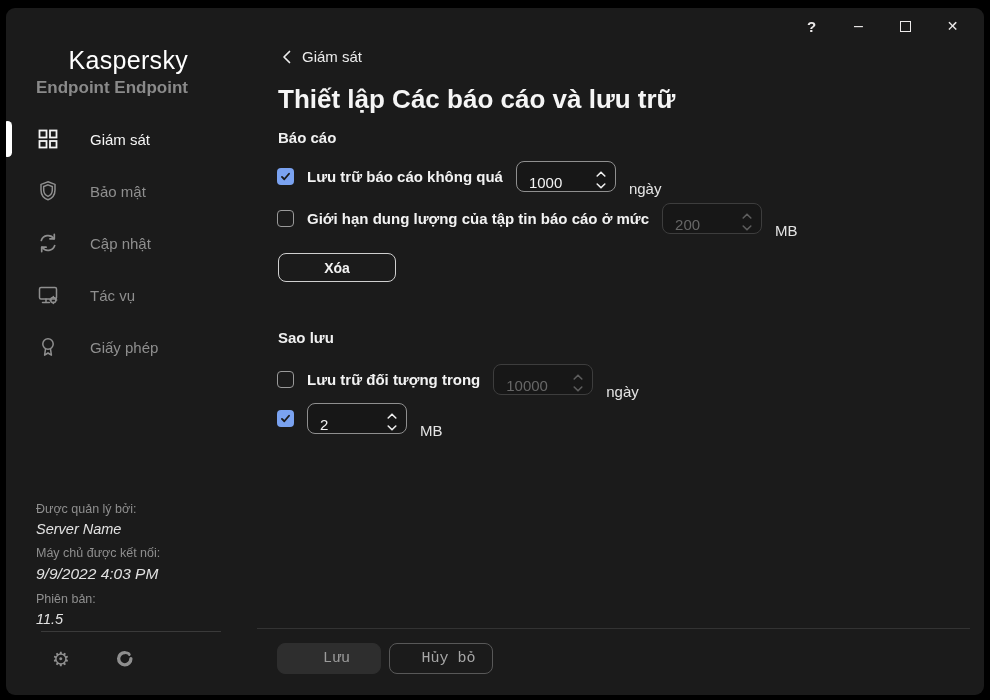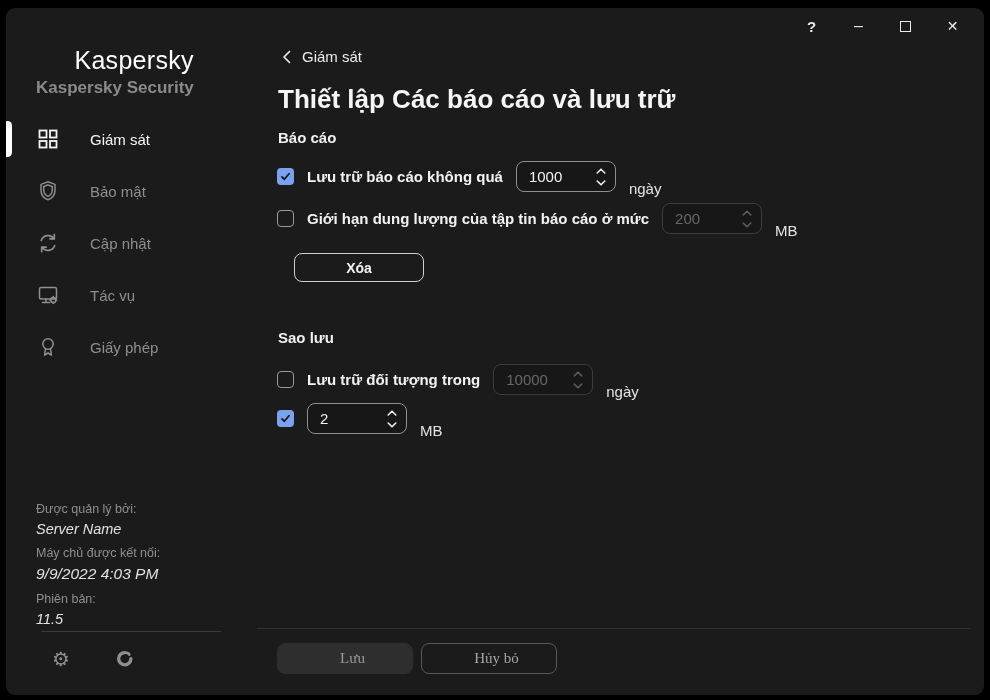--- a/index.html
+++ b/index.html
@@ -52,60 +52,60 @@
   .row-b1 { top:356px; } .row-b2 { top:395px; }
   .lbl { color:#f2f2f2; font-size:15px; font-weight:bold; }
   .unit { color:#e4e4e4; font-size:15px;margin-top:24px; }
 
   .cb { width:17px; height:17px; border-radius:4px; border:1.6px solid #9a9a9a;
     display:flex; align-items:center; justify-content:center; cursor:pointer; flex:0 0 17px; }
   .cb svg { display:none; }
   .cb.checked { border:none; background:#7aa2f0; }
   .cb.checked svg { display:block; }
 
-  .spin { display:flex; align-items:center; width:100px; height:31px;
+  .spin { display:flex; align-items:flex-end; width:100px; height:31px;
     border:1px solid #8f8f8f; border-radius:8px; background:rgba(0,0,0,0.12);
     padding:0 9px 0 12px; }
   .spin input { width:56px; background:transparent; border:none; outline:none;
     color:#f2f2f2; font-size:15px; font-family:inherit; }
   .spin .chev { margin-left:auto; color:#ededed; display:flex; }
   .spin.disabled { border-color:#3d3d3d; }
   .spin.disabled input { color:#676767; }
   .spin.disabled .chev { color:#5d5d5d; }
 
-  .clear-btn { position:absolute; left:22px; top:245px; width:130px; height:29px;
+  .clear-btn { position:absolute; left:22px; top:245px; width:118px; height:29px;
     border:1px solid #cfcfcf; border-radius:8px; background:transparent;
-    color:#f2f2f2; font-size:14px; font-weight:bold; font-family:inherit; cursor:pointer;margin-left:16px; }
+    color:#f2f2f2; font-size:14px; font-weight:bold; font-family:inherit; cursor:pointer; }
   .total { position:absolute; left:22px; top:286px; color:#d9d9d9; font-size:13px; }
 
   .footer-divider { position:absolute; left:1px; right:14px; top:620px; height:1px; background:#333333; }
   .footer { position:absolute; left:21px; top:635px; display:flex; gap:8px; }
-  .btn { width:136px; height:31px; border-radius:8px; font-size:15px;
-    font-family:Liberation Serif, serif; cursor:pointer;padding-left:15px; }
+  .btn { width:104px; height:31px; border-radius:8px; font-size:15px;
+    font-family:Liberation Mono, monospace; cursor:pointer;padding-left:15px; }
   .btn-save { background:#2e2e2e; border:1px solid #2e2e2e; color:#9b9b9b; }
   .btn-cancel { background:transparent; border:1px solid #585858; color:#a6a6a6; }
 </style>
 </head>
 <body>
 
 <div class="window">
 
   <div class="titlebar">
     <div class="tb-btn tb-help">?</div>
     <div class="tb-btn tb-min">–</div>
     <div class="tb-btn">
       <span class="tb-max-box"></span>
     </div>
     <div class="tb-btn tb-close">✕</div>
   </div>
 
   <div class="sidebar">
     <div class="brand">
       <div class="brand-name">Kaspersky</div>
-      <div class="brand-product">Kaspersky Security</div>
+      <div class="brand-product">Endpoint Endpoint</div>
     </div>
 
     <div class="nav">
       <div class="nav-item selected">
         <div class="pill"></div>
         <svg class="ic" viewBox="0 0 24 24" fill="none" stroke="#f5f5f5" stroke-width="1.8">
           <rect x="3.5" y="3.5" width="7" height="7"></rect>
             <rect x="14" y="3.5" width="6.5" height="7"></rect>
           <rect x="3.5" y="14" width="7" height="6.5"></rect>
             <rect x="14" y="14" width="6.5" height="6.5"></rect>

